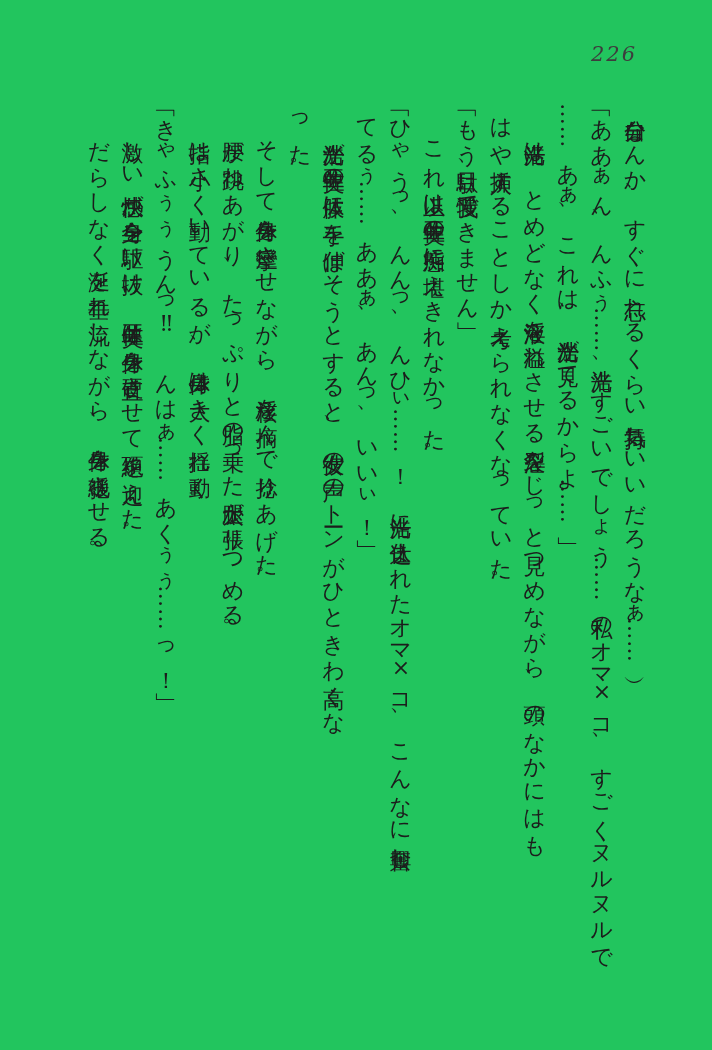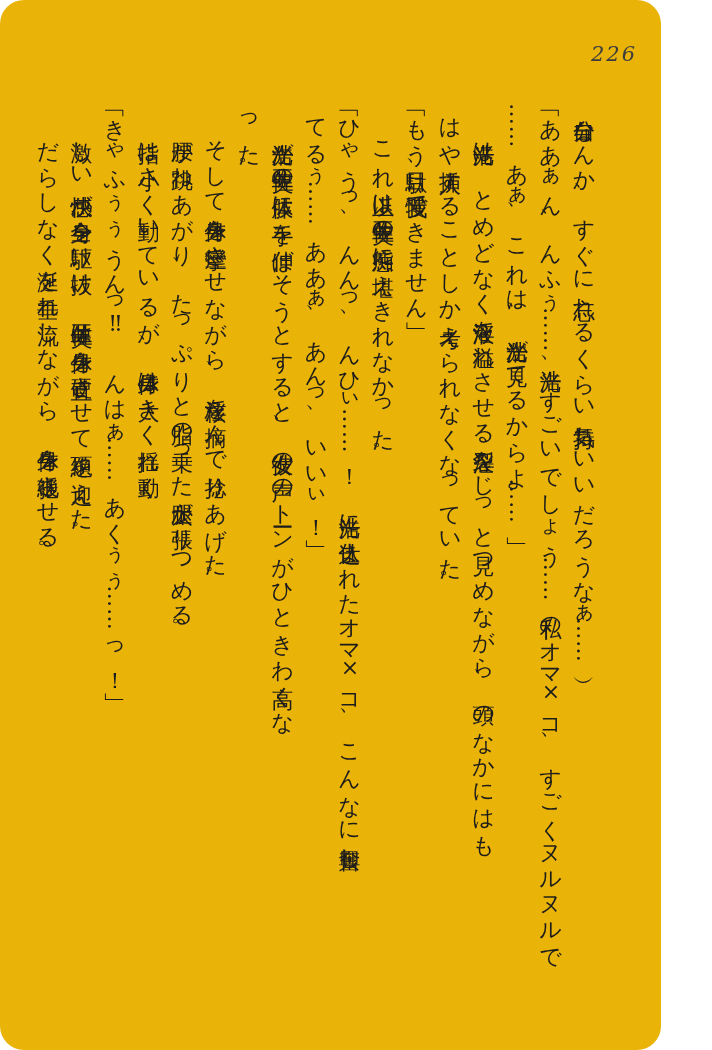--- a/index.html
+++ b/index.html
@@ -2,26 +2,25 @@
 <html lang="ja"><head>
 <meta charset="utf-8">
 <style>
   html, body {
     margin: 0;
     padding: 0;
     background: #ffffff;
   }
   .page {
     position: relative;
-    width: 661px;
+    width: 712px;
     height: 1050px;
-    background: #eab308;
+    background: #22c55e;
     overflow: hidden;
     font-family: "DejaVu Serif", "Liberation Serif", serif;
-    border-radius: 24px;
   }
   .page-number {
     position: absolute;
     top: 42px;
     left: 591px;
     font-size: 21px;
     font-style: italic;
     letter-spacing: 2px;
     color: #3d3d3d;
   }

